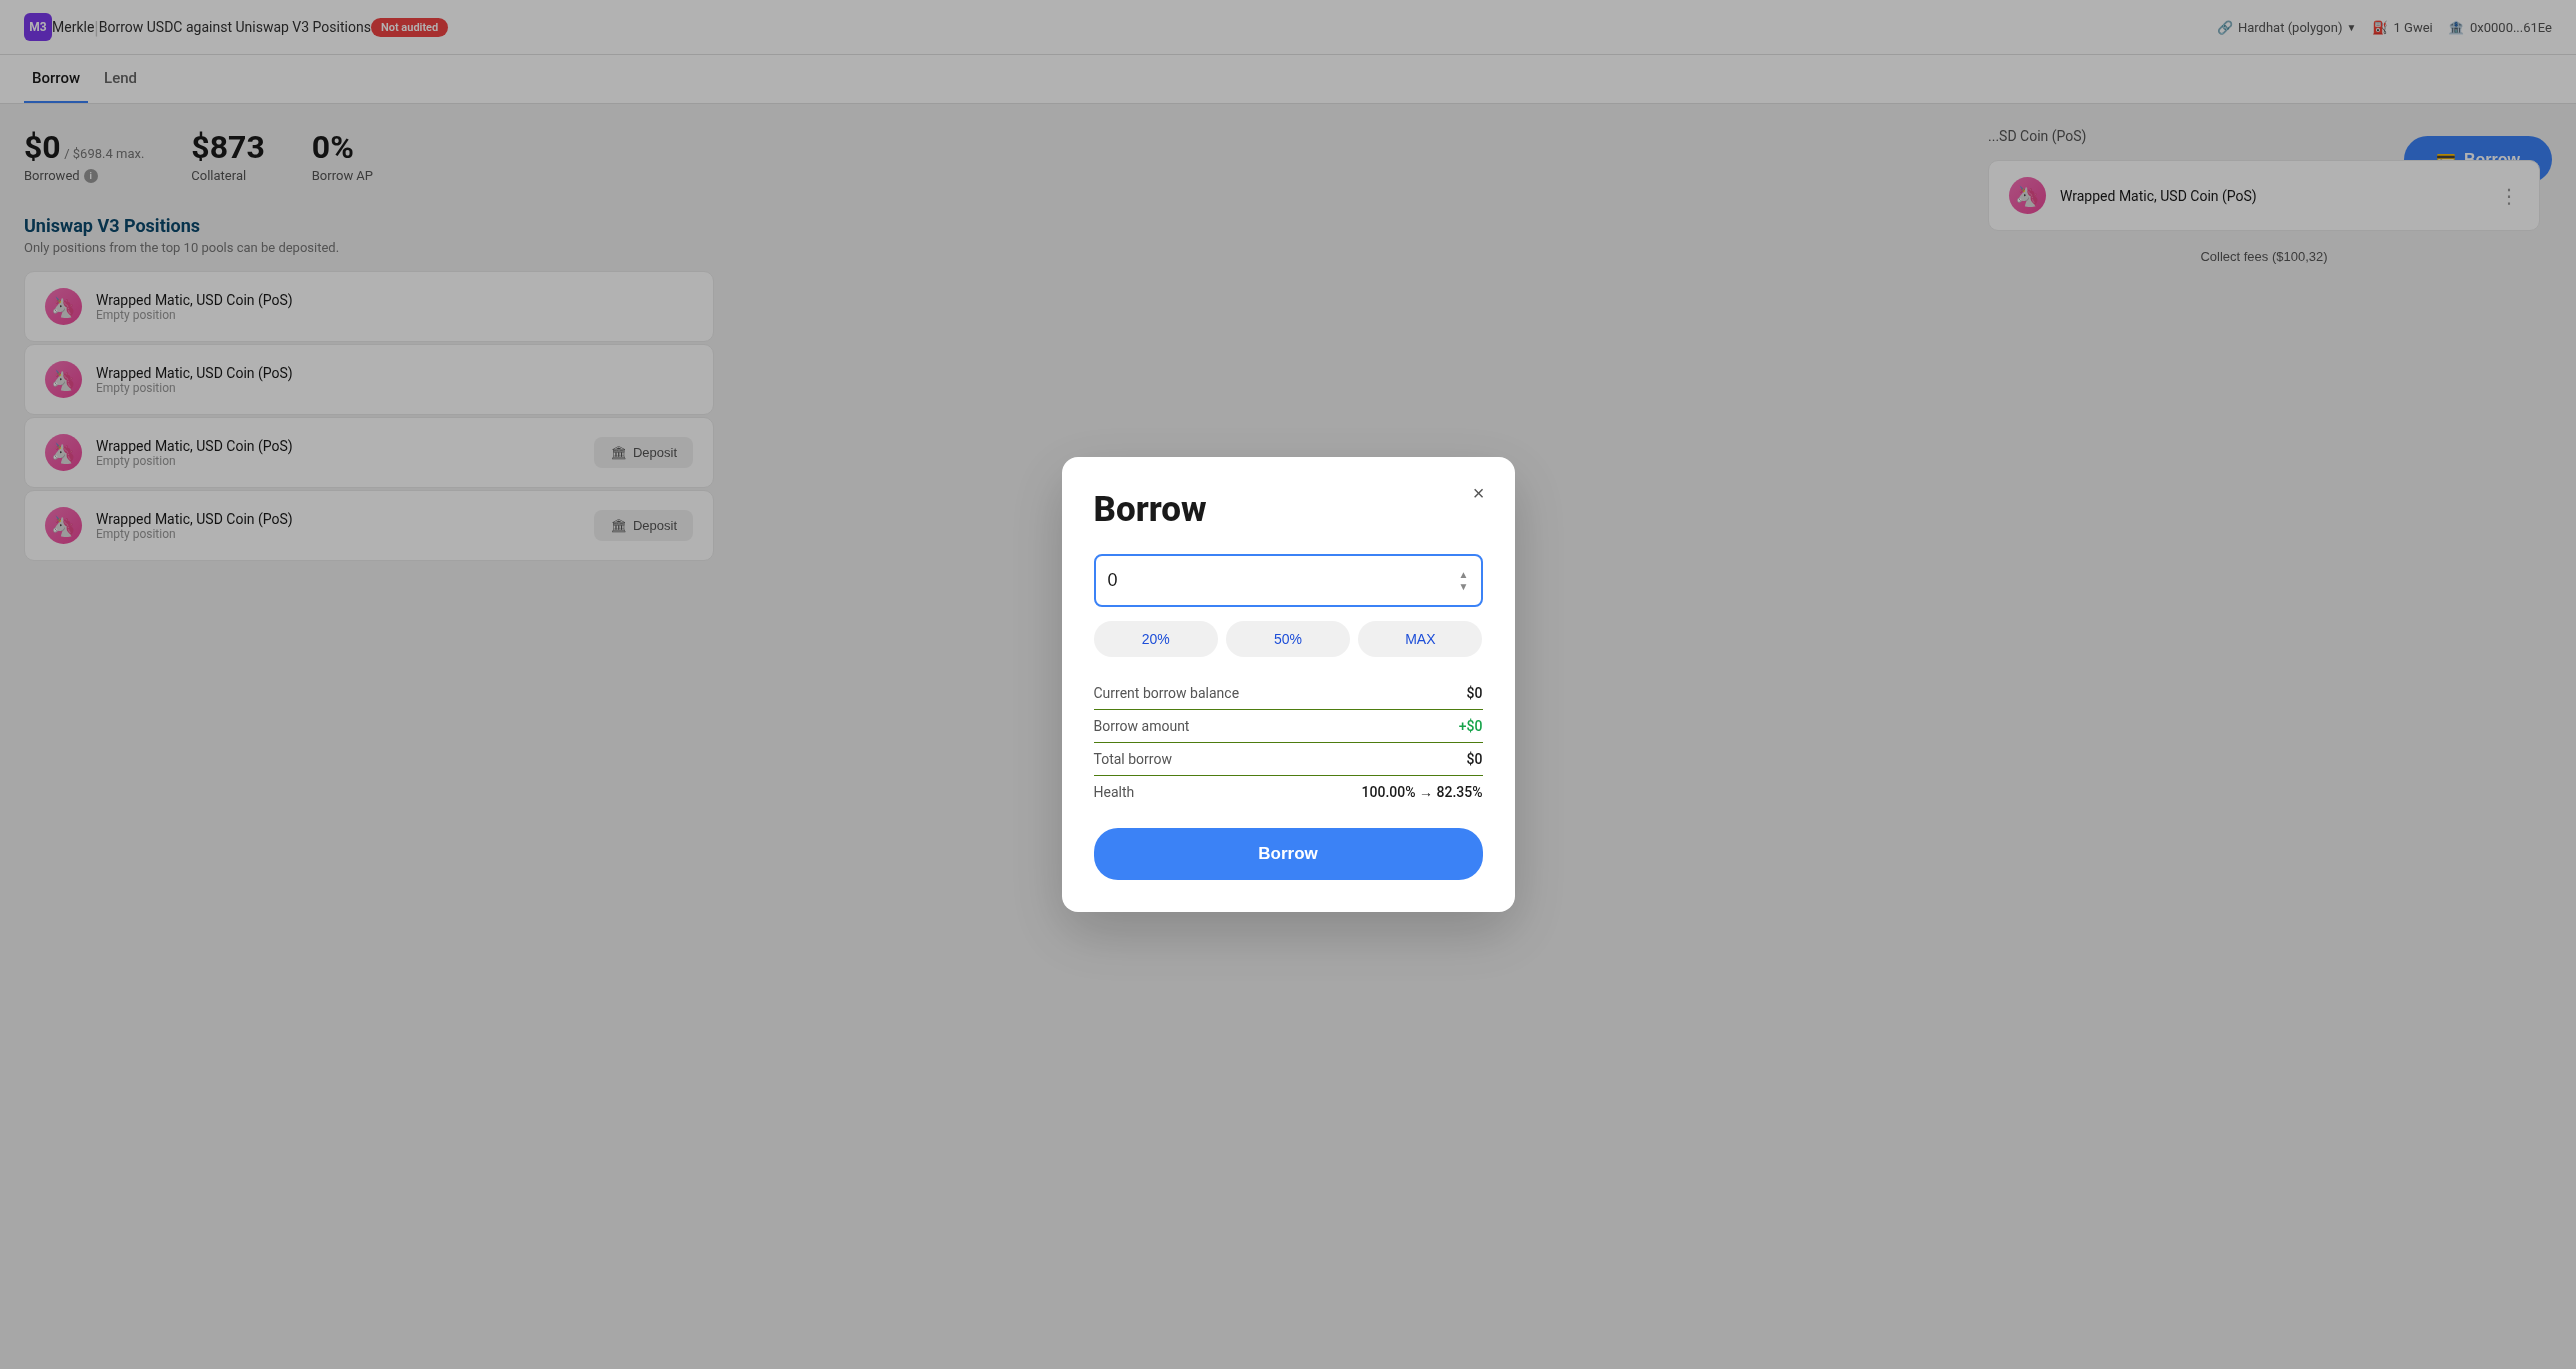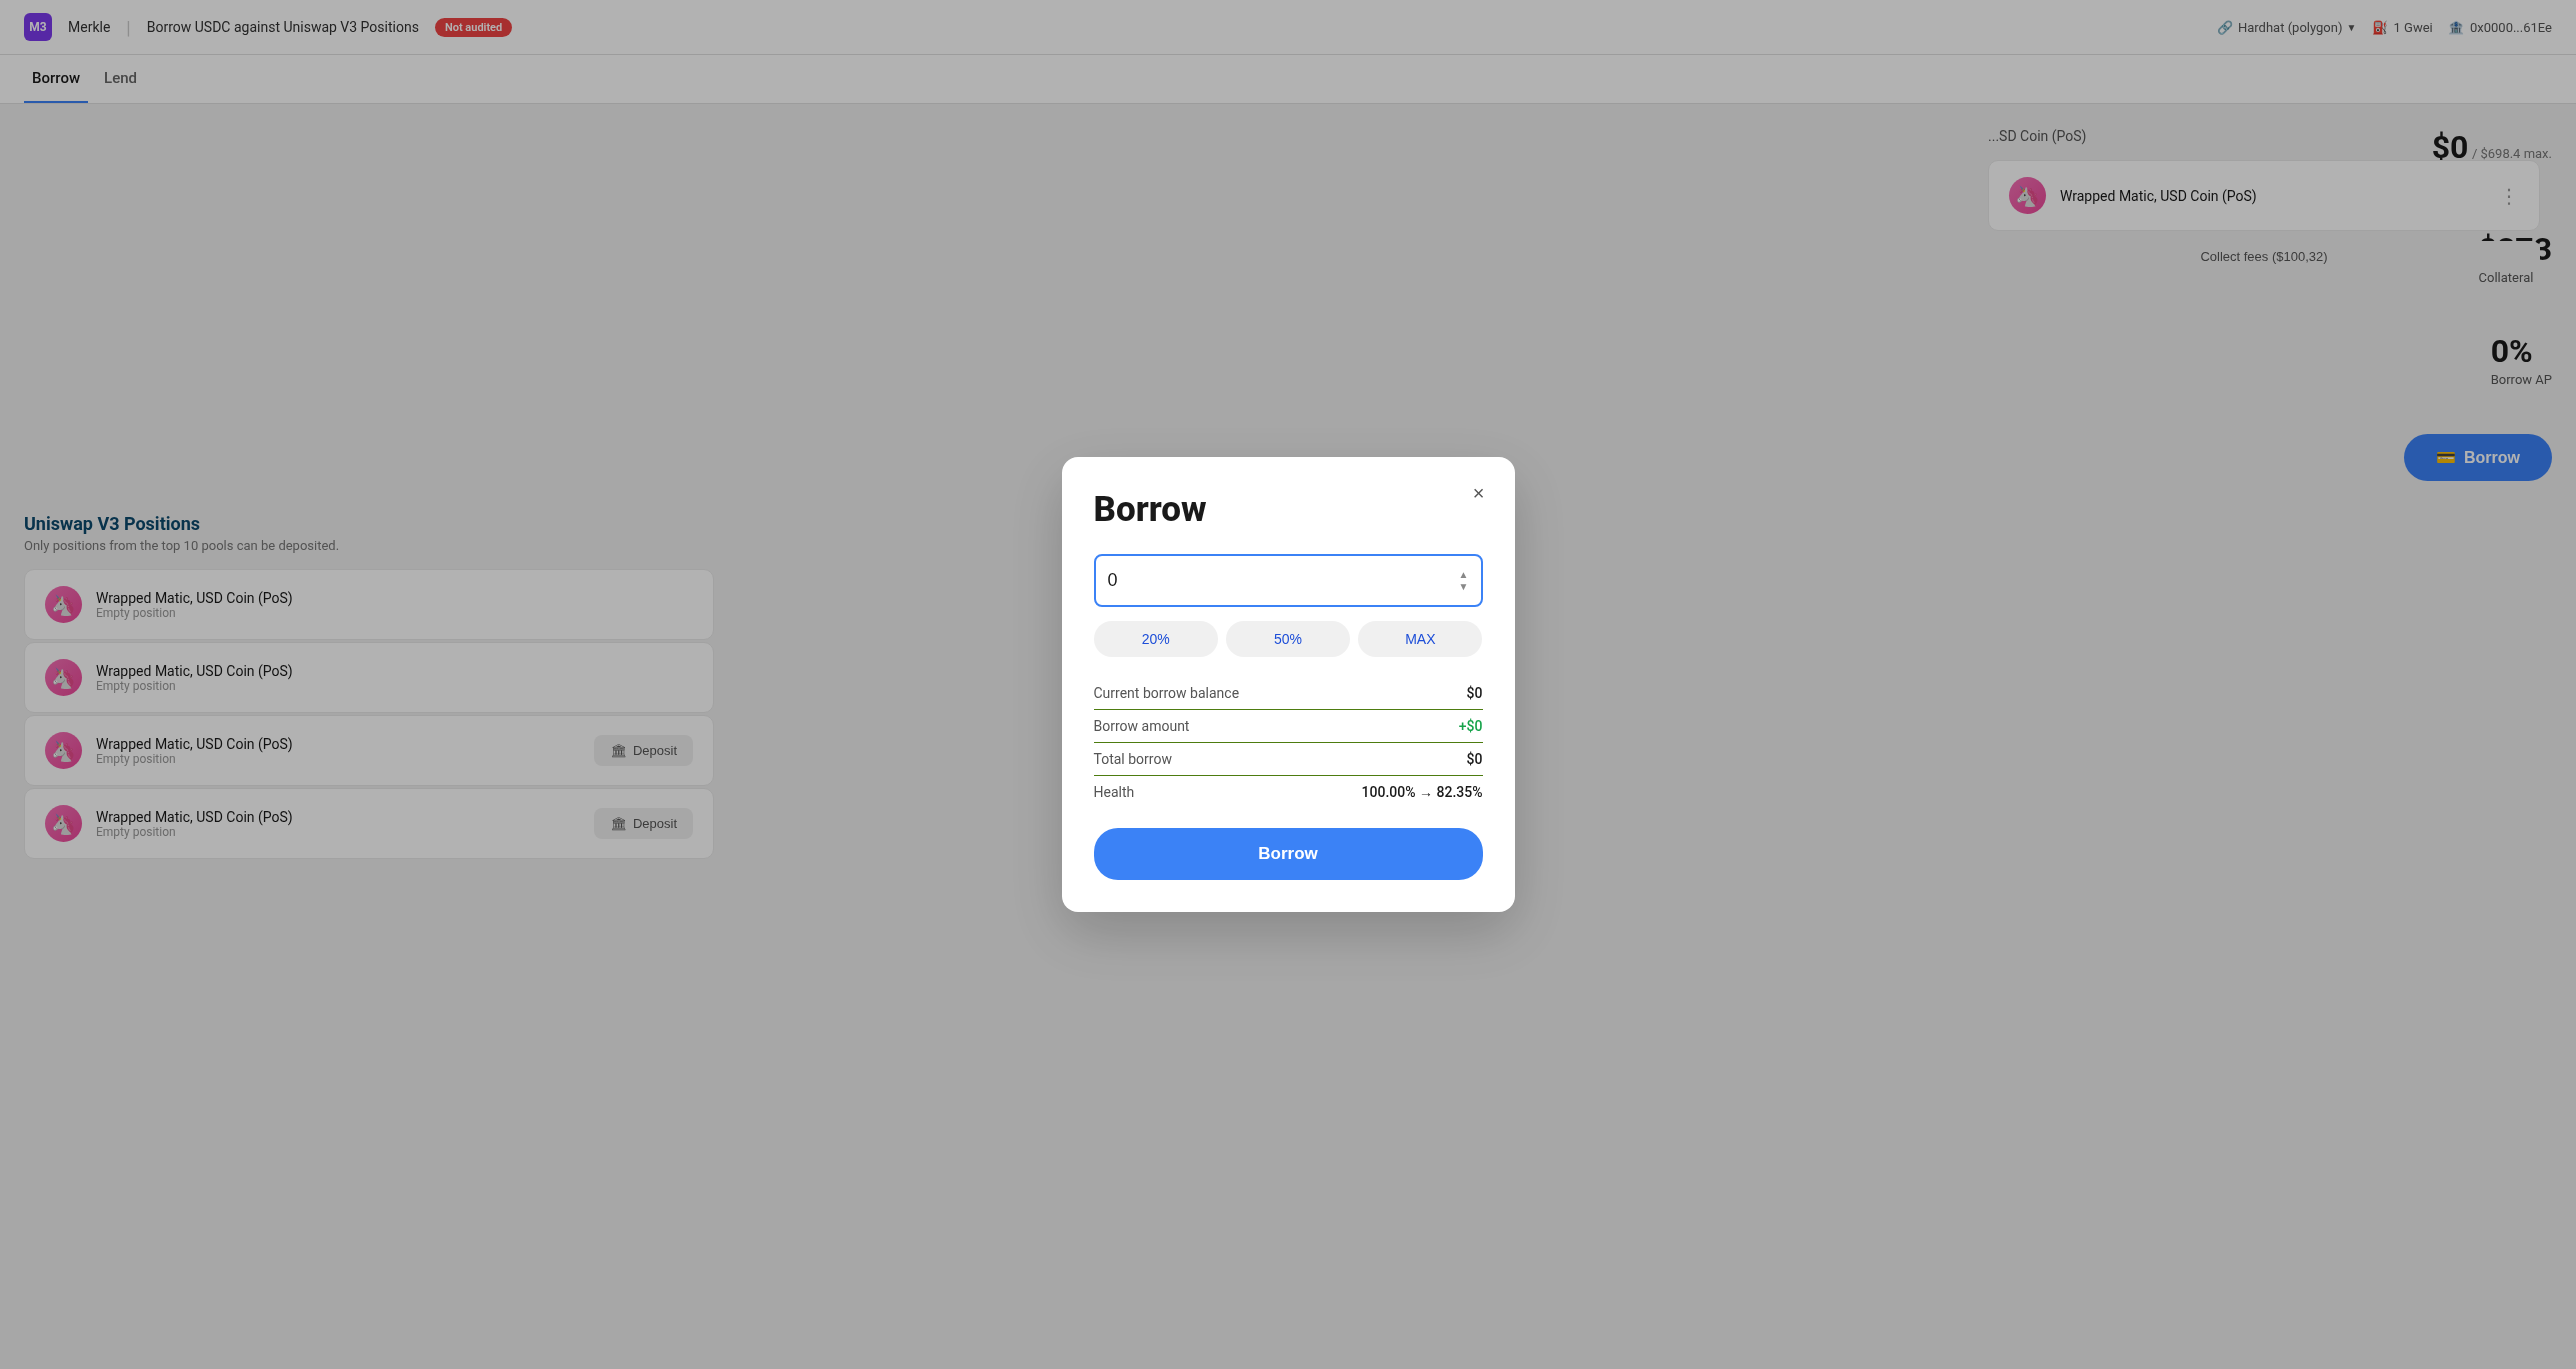--- a/index.html
+++ b/index.html
@@ -19,21 +19,20 @@
       height: 55px;
       display: flex;
       align-items: center;
       justify-content: space-between;
       position: relative;
       z-index: 1;
     }
     .header-left {
       display: flex;
       align-items: center;
-      gap: 16px;
     }
     .merkle-badge {
       background: #7c3aed;
       color: #fff;
       font-size: 12px;
       font-weight: 700;
       width: 28px;
       height: 28px;
       border-radius: 6px;
       display: flex;
@@ -104,21 +103,20 @@
       padding: 24px;
       position: relative;
     }
 
     
     .stats-row {
       display: flex;
       gap: 47px;
       margin-bottom: 32px;
       align-items: flex-end;
-      flex-direction: column;
     }
     .stat-item {}
     .stat-value {
       font-size: 32px;
       font-weight: 700;
       color: #1a1a1a;
     }
     .stat-sub {
       font-size: 13px;
       color: #777;

